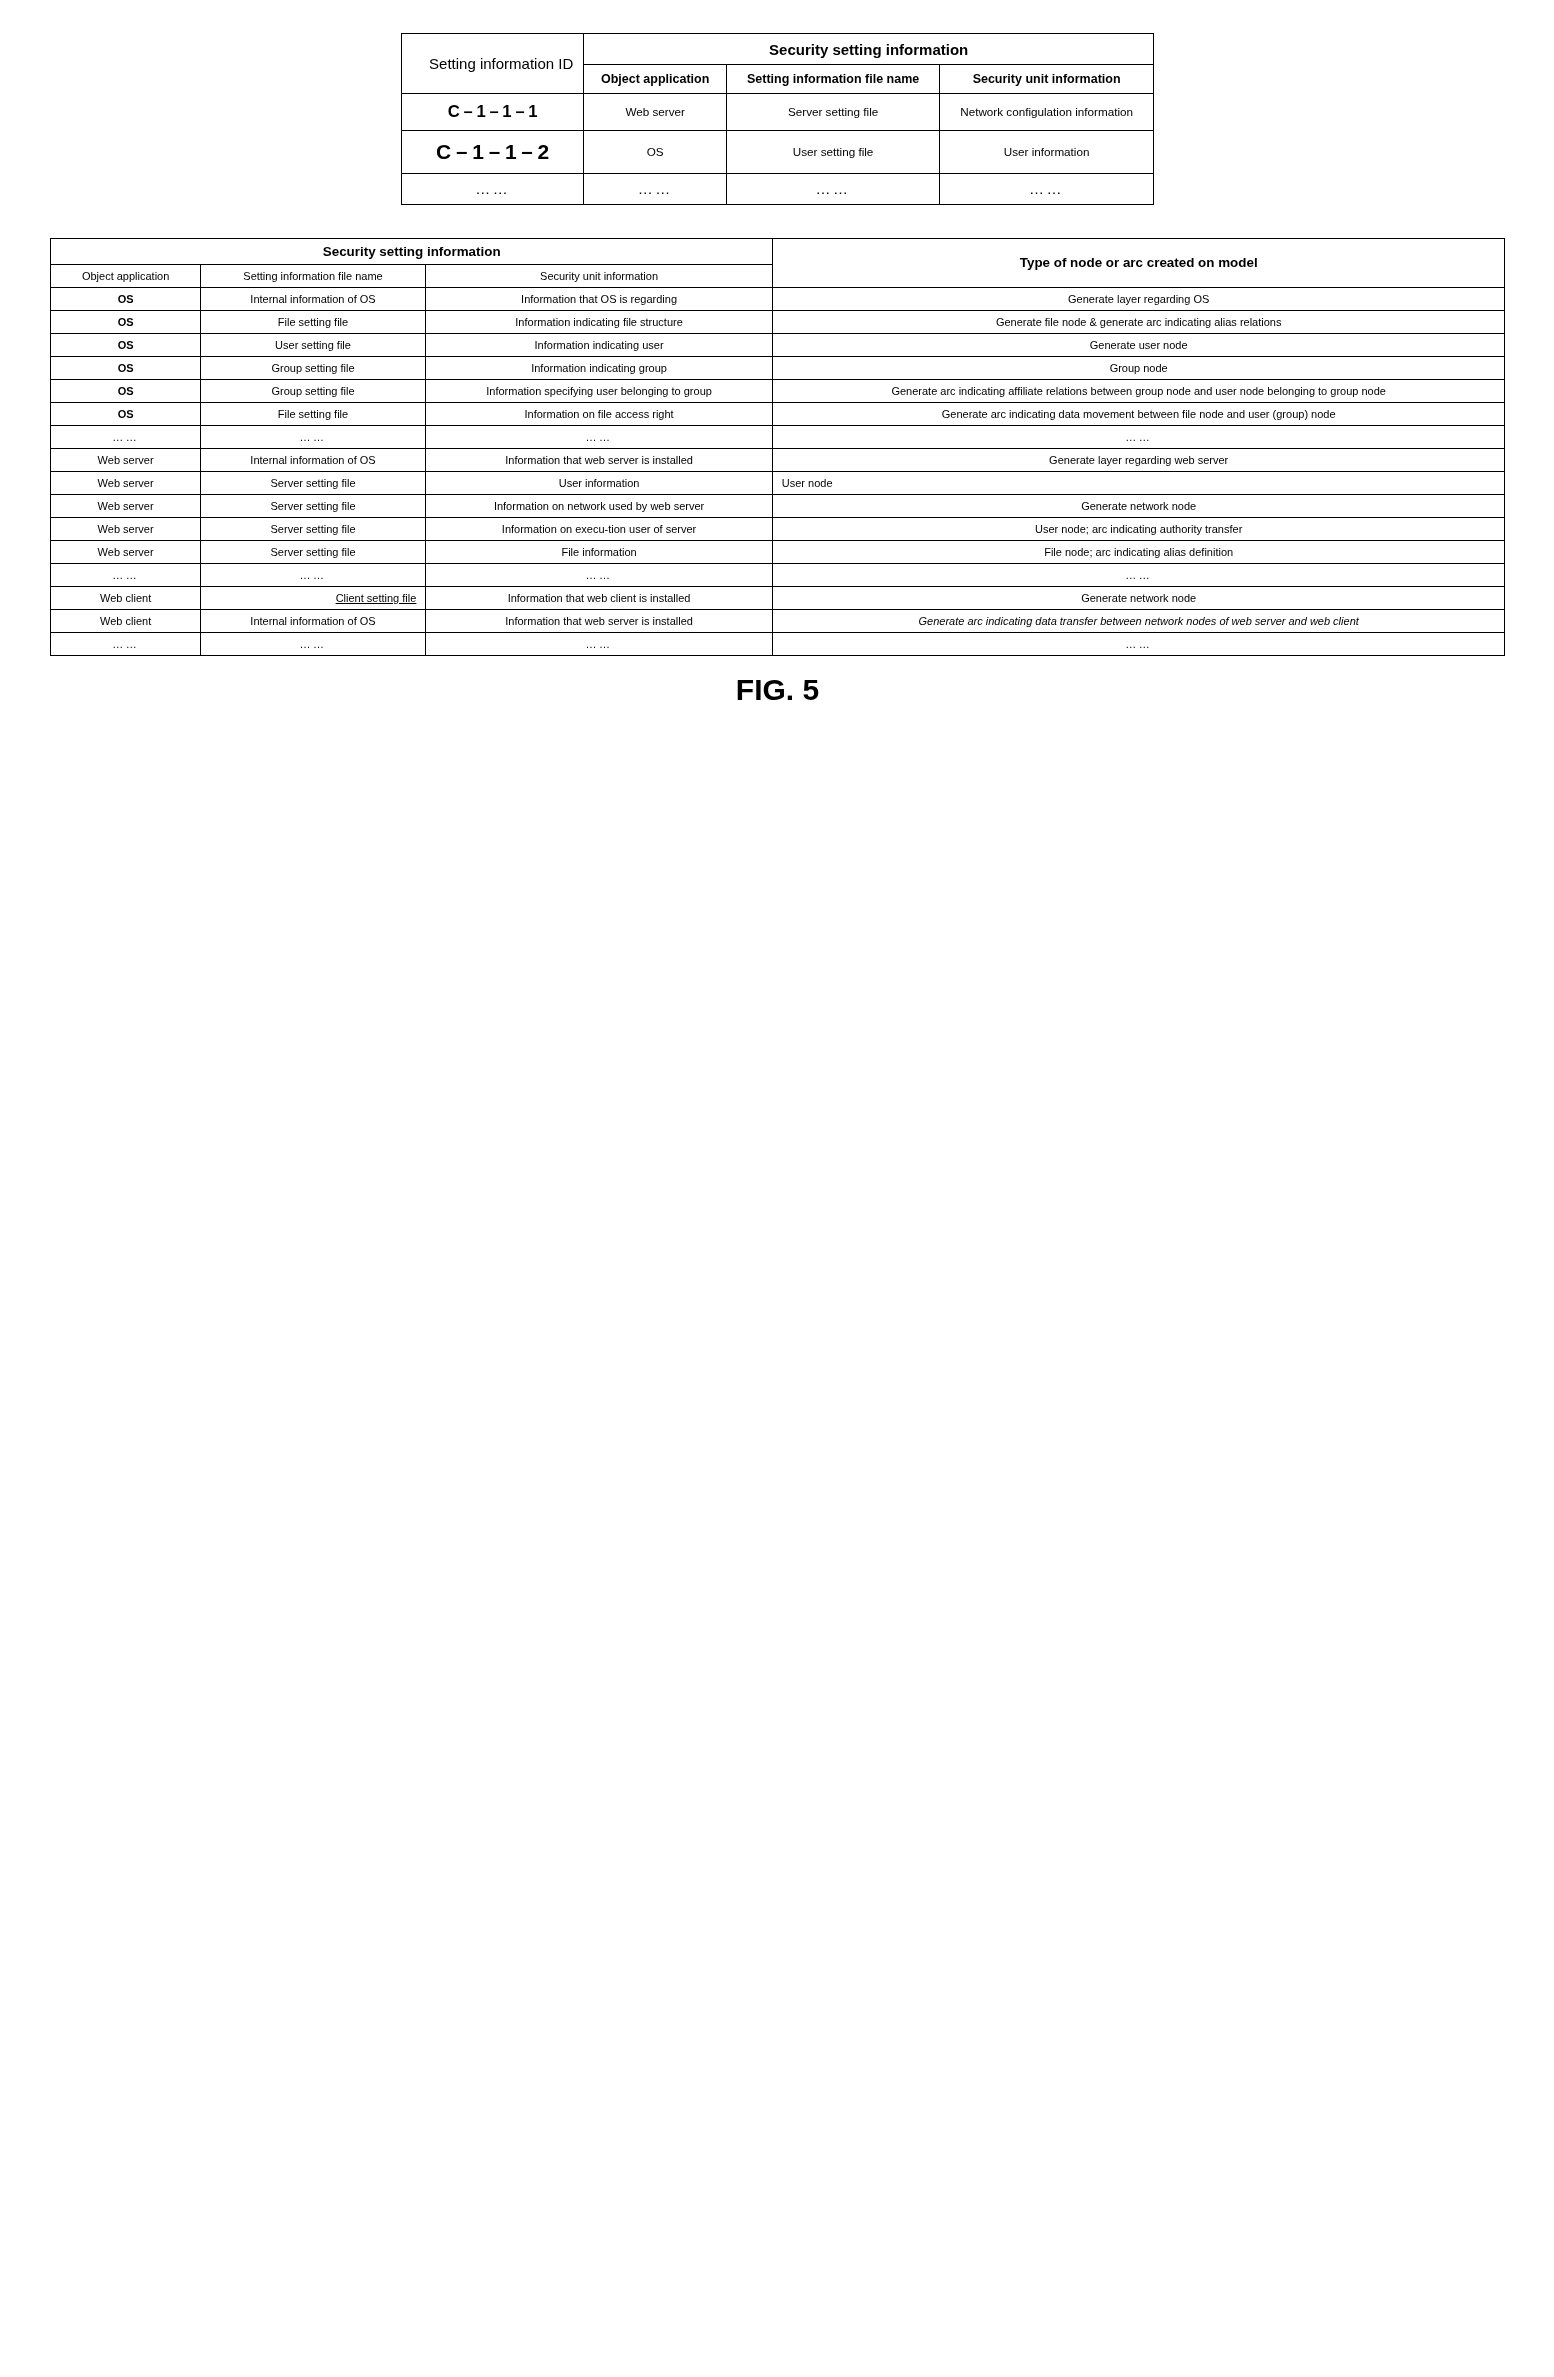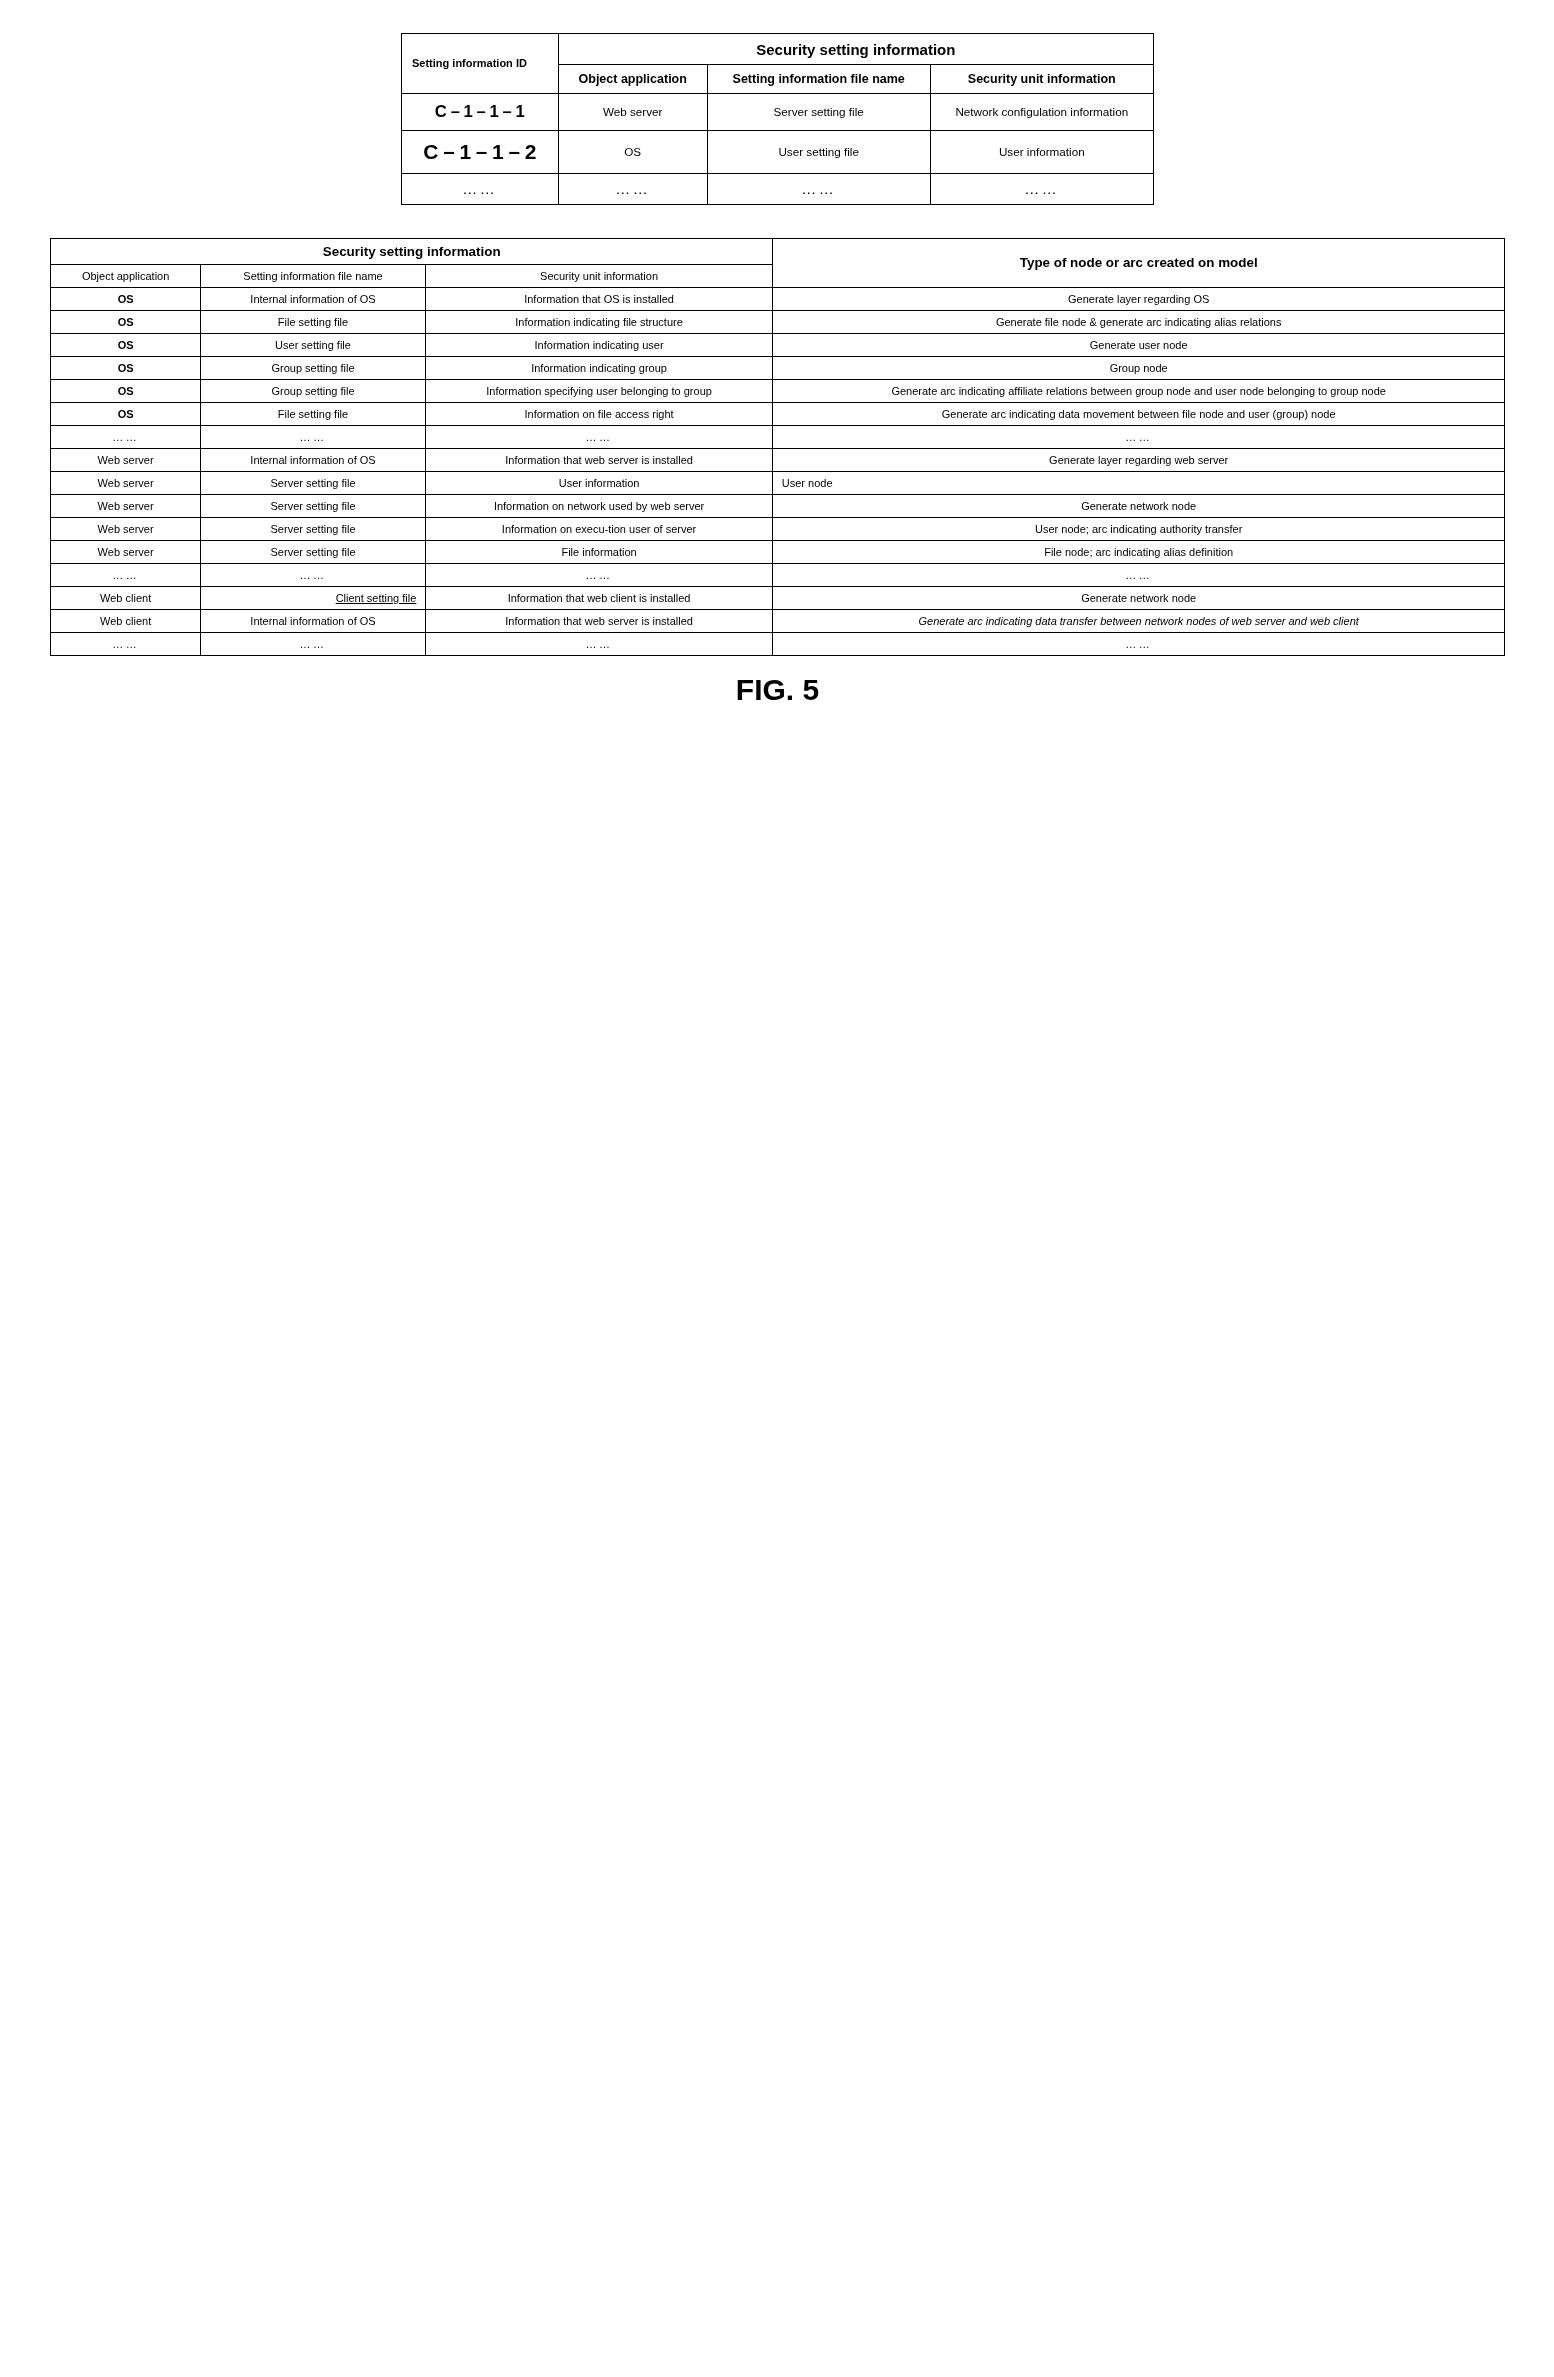--- a/index.html
+++ b/index.html
@@ -49,24 +49,24 @@
       text-align: center;
     }
 
     .fig3-table .header-sub {
       font-size: 12.5px;
       font-weight: bold;
       text-align: center;
     }
 
     .fig3-table .setting-id-cell {
-      font-size: 11px;
-      font-weight: bold;
+      font-size: 15px;
+      font-weight: normal;
       vertical-align: middle;
-      text-align: left;
+      text-align: right;
     }
 
     .dots-cell {
       font-size: 15px;
       letter-spacing: 2.5px;
     }
 
     
     .fig4-container {
       margin-bottom: 16.7px;
@@ -163,21 +163,21 @@
         </td>
         <td class="header-sub" style="font-size:11px;">
           <span>Security unit information</span>
         </td>
       </tr>
     </thead>
     <tbody id="fig4-tbody">
     <tr>
           <td class="os-cell">OS</td>
           <td class="" style="text-align: center;">Internal information of OS</td>
-          <td class="" style="text-align: center;">Information that OS is installed</td>
+          <td class="" style="text-align: center;">Information that OS is regarding</td>
           <td class="" style="text-align: center;">Generate layer regarding OS</td>
         </tr>
         <tr>
           <td class="os-cell">OS</td>
           <td class="" style="text-align: center;">File setting file</td>
           <td class="" style="text-align: center;">Information indicating file structure</td>
           <td class="" style="text-align: center;">Generate file node &amp; generate arc indicating alias relations</td>
         </tr>
         <tr>
           <td class="os-cell">OS</td>

